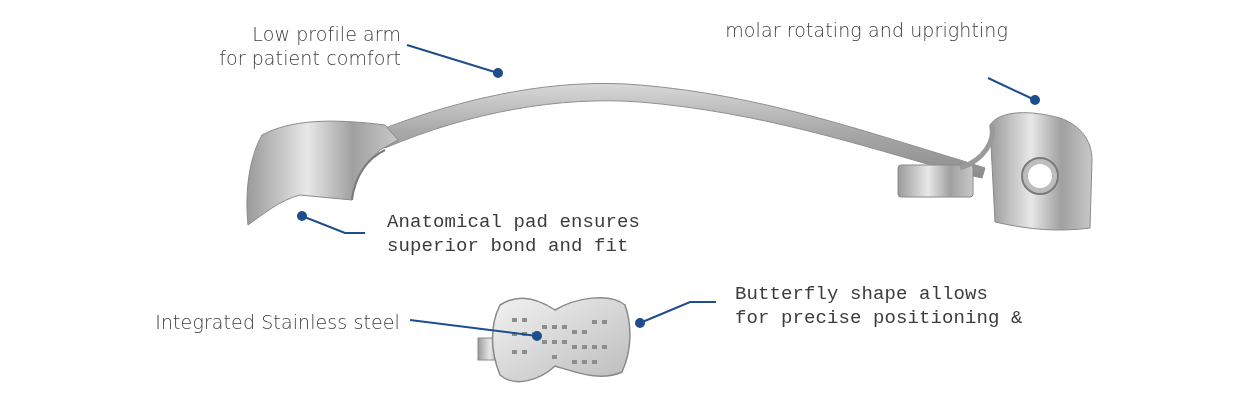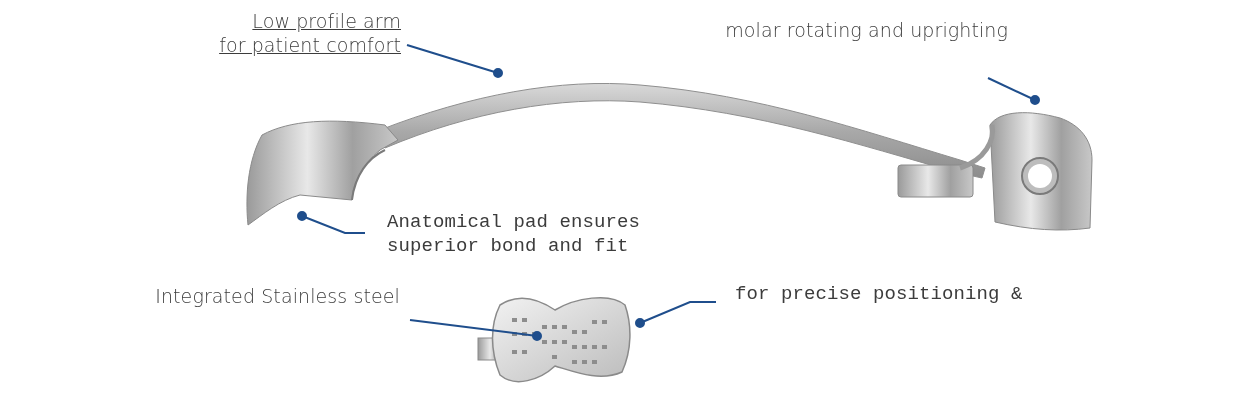--- a/index.html
+++ b/index.html
@@ -90,33 +90,34 @@
       <circle cx="1035" cy="100" r="4"></circle>
     <polyline points="302,216 345,233 365,233" fill="none"></polyline>
       <circle cx="302" cy="216" r="4"></circle>
     <line x1="410" y1="320" x2="537" y2="336"></line>
       <circle cx="537" cy="336" r="4"></circle>
     <polyline points="640,323 690,302 716,302" fill="none"></polyline>
       <circle cx="640" cy="323" r="4"></circle>
   </g>
 </svg>
 
-<div class="label right" style="left:185px; top:9px; width:216px;text-decoration:underline;">
+<div class="label right" style="left:185px; top:22px; width:216px;">
   <span>Low profile arm</span>
   <span>for patient comfort</span>
 </div>
 
 <div class="label right" style="left:630px; top:18px; width:378px;">
   <span>molar rotating and uprighting</span>
 </div>
 
 <div class="label left" style="left:387px; top:210px;">
   <span>Anatomical pad ensures</span>
   <span>superior bond and fit</span>
 </div>
 
-<div class="label right" style="left:120px; top:284px; width:280px;">
+<div class="label right" style="left:120px; top:310px; width:280px;">
   <span>Integrated Stainless steel</span>
 </div>
 
 <div class="label left" style="left:735px; top:282px;">
+  <span>Butterfly shape allows</span>
   <span>for precise positioning &amp;</span>
 </div>
 
 </body></html>

